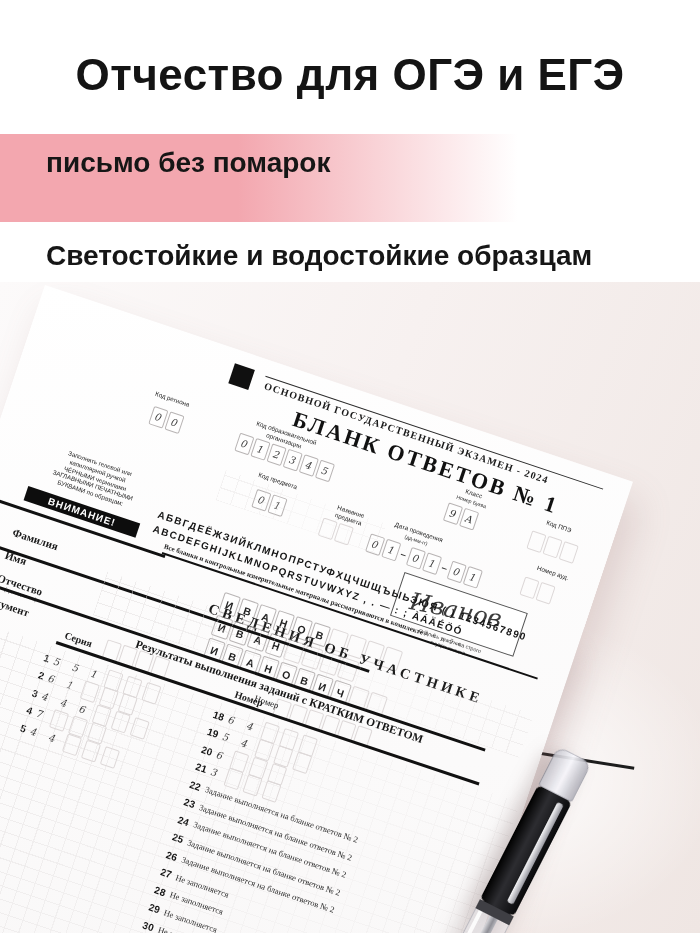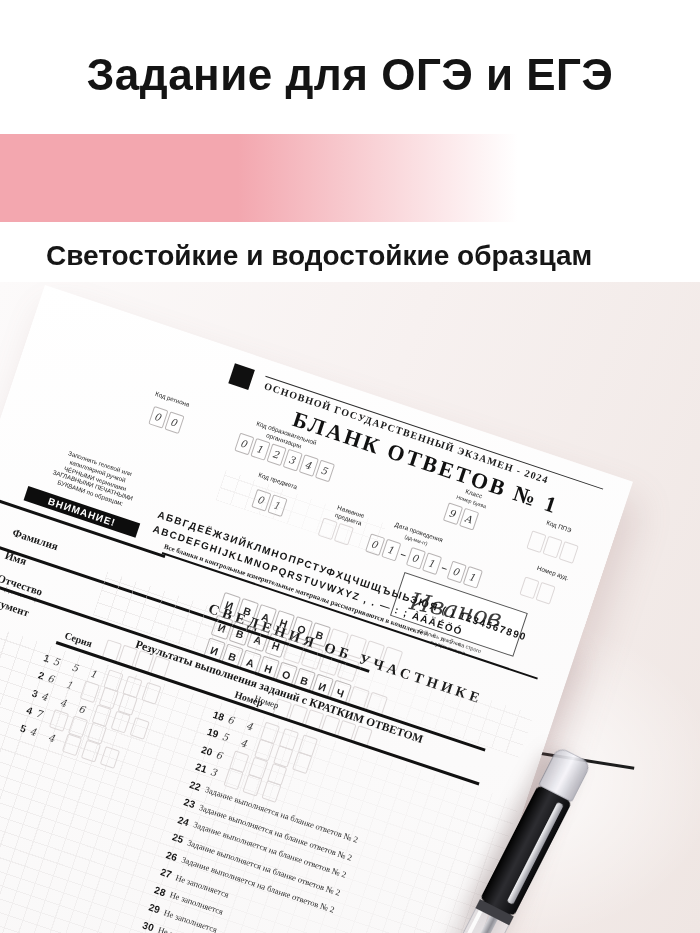--- a/index.html
+++ b/index.html
@@ -100,24 +100,25 @@
   .pen-label{position:absolute;left:25px;top:14px;writing-mode:vertical-rl;transform:rotate(180deg);
              font-size:6px;color:#5a5a5e;letter-spacing:.5px;white-space:nowrap;}
 
   
   .logo{left:604px;top:565px;height:322px;width:62px;writing-mode:vertical-rl;transform:rotate(180deg);
         font-size:43px;font-weight:bold;letter-spacing:-2px;color:#0b0b0b;z-index:4;}
 </style>
 </head>
 <body>
 
-<div class="abs title">Задание для ОГЭ и ЕГЭ</div>
+<div class="abs title">Отчество для ОГЭ и ЕГЭ</div>
 
 <div class="abs banner">
   <div class="banner-text">
+    <div>письмо без помарок</div>
   </div>
 </div>
 
 <div class="abs subtitle">Светостойкие и водостойкие образцам</div>
 
 <div class="abs photo">
   <div class="abs photo-glow"></div>
 
   <div class="abs sheet2"></div>
   <div class="abs underline2"></div>

